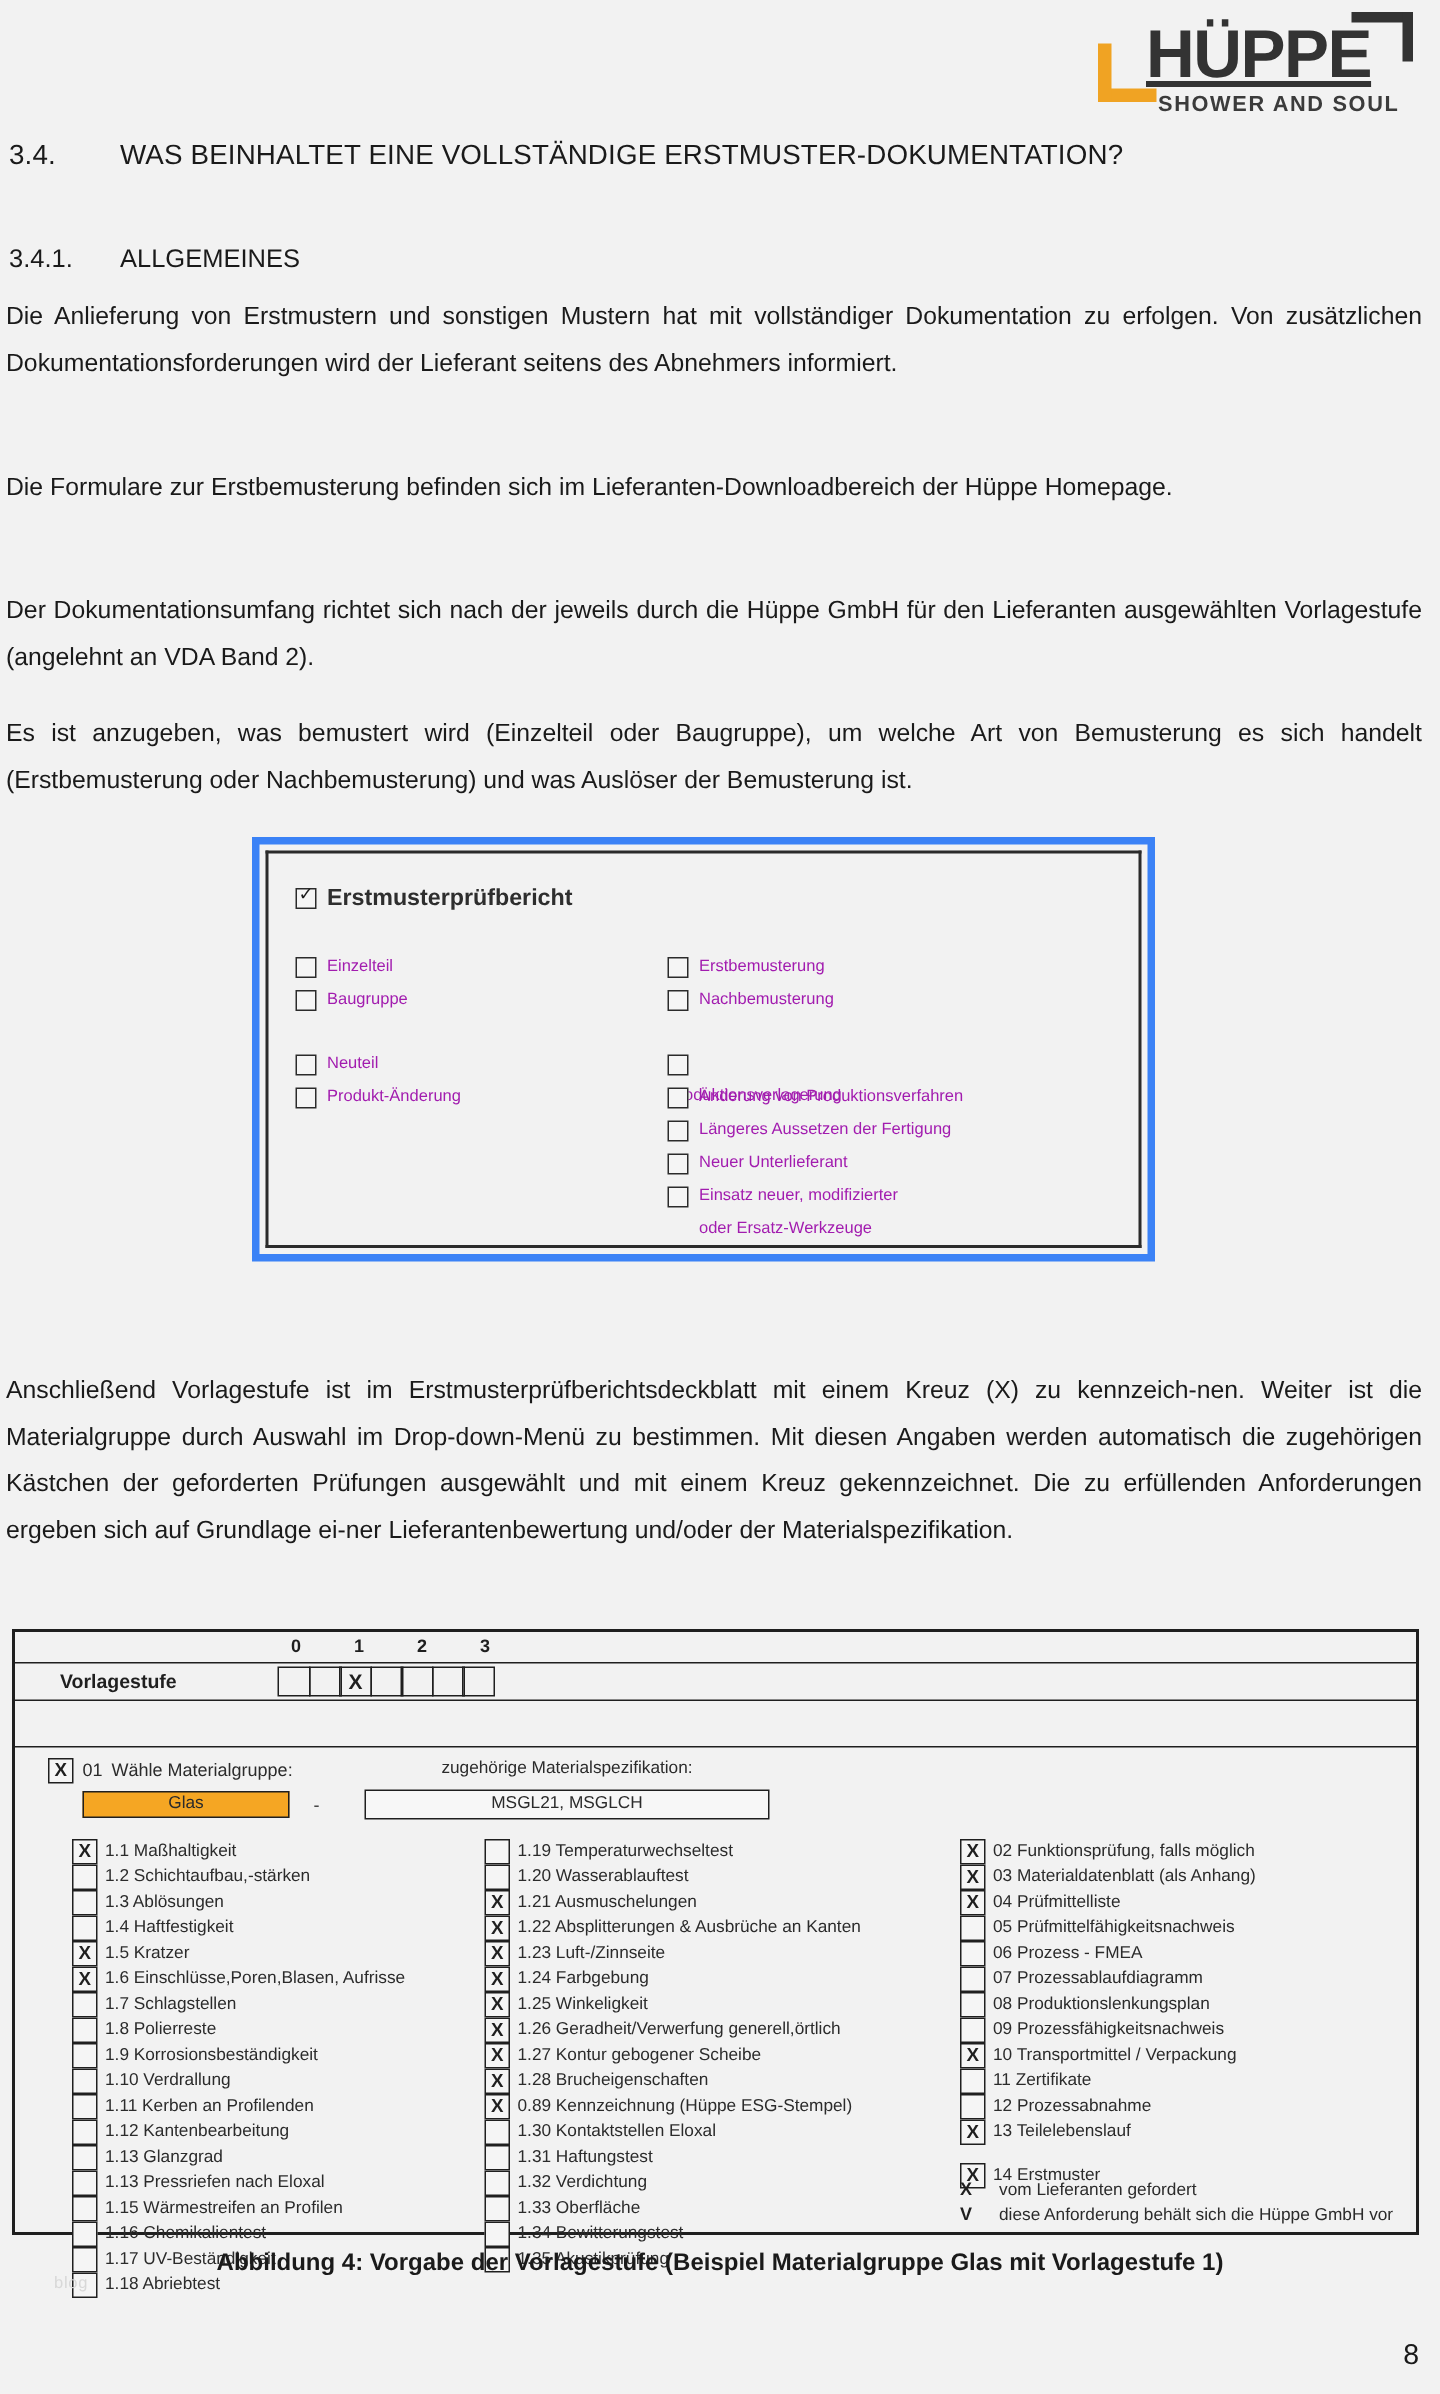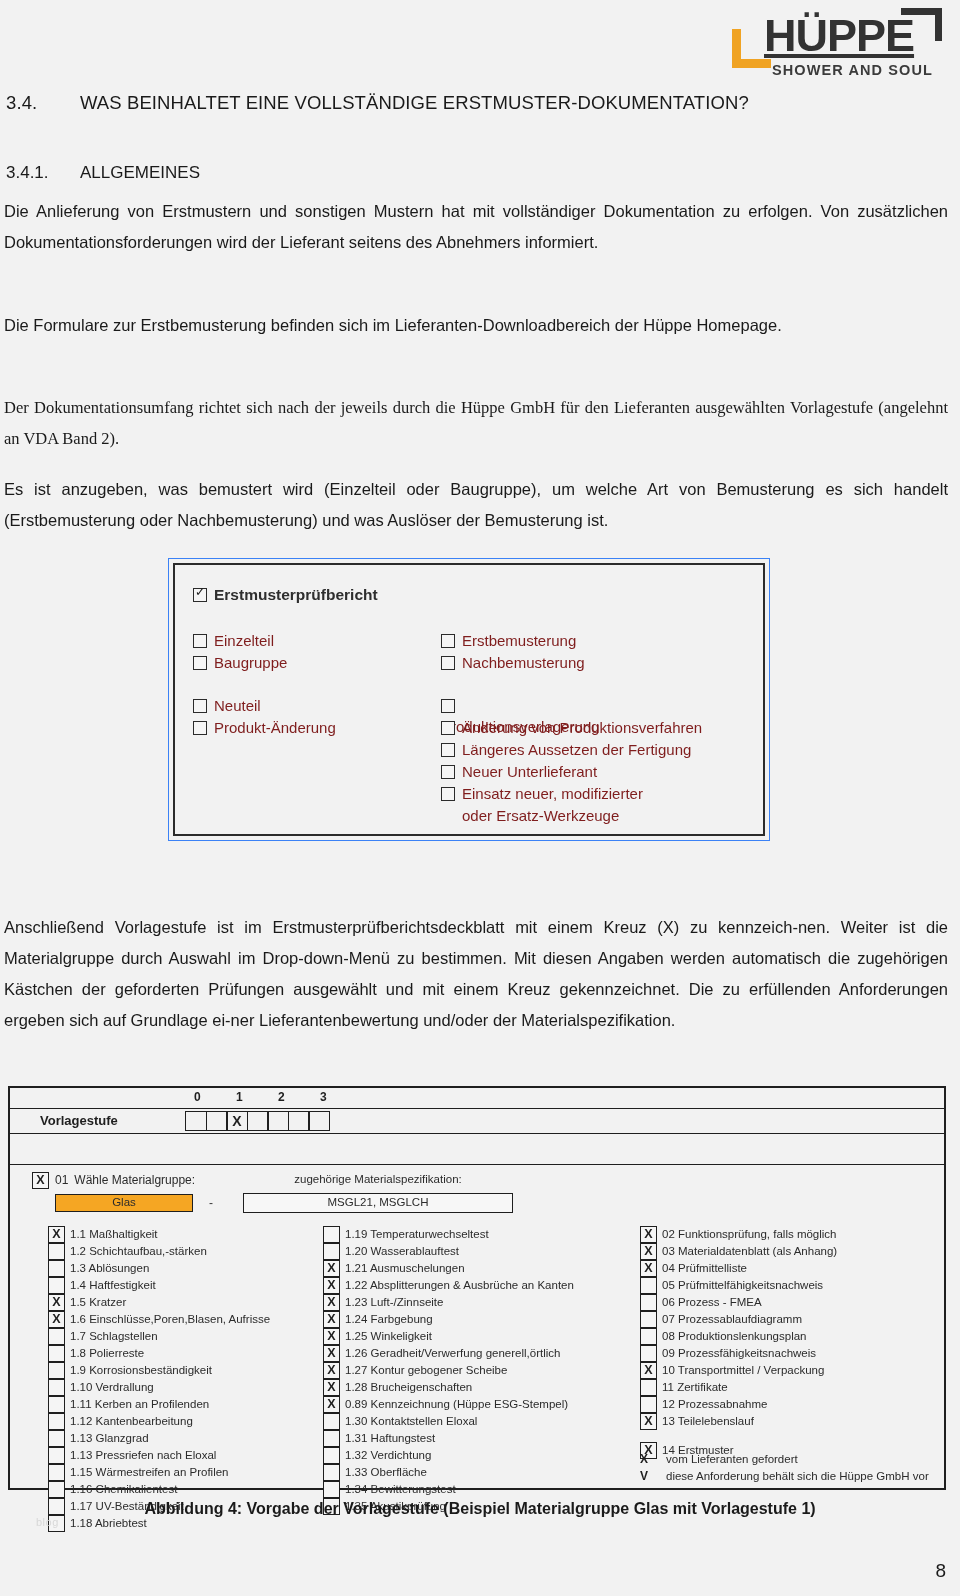--- a/index.html
+++ b/index.html
@@ -58,28 +58,28 @@
   .h2 .num{display:inline-block;width:74px;}
   
   .para{
     position:absolute;left:4px;right:12px;
     font-size:16.5px;line-height:31px;
     color:#1a1a1a;
   }
   .para.just{text-align:justify;}
   .p1{top:196px;}
   .p2{top:310px;}
-  .p3{top:392px;font-family:Liberation Serif, serif;}
+  .p3{top:392px;}
   .p4{top:474px;}
   
   .fig3{
     position:absolute;left:168px;top:558px;
     width:602px;height:283px;
     background:#f2f2f2;
-    border:1px solid #3b82f6;
+    border:5px solid #3b82f6;
     box-sizing:border-box;
   }
   .fig3 .inner{
     position:absolute;left:4px;top:4px;right:4px;bottom:4px;
     border:2px solid #2b2b2b;border-top:none;border-right:none;
     box-sizing:border-box;
   }
   .fig3 .edge-t{position:absolute;left:4px;top:4px;right:4px;border-top:2px solid #2b2b2b;}
   .fig3 .edge-r{position:absolute;right:4px;top:4px;bottom:4px;border-right:2px solid #2b2b2b;}
   .cbrow{position:absolute;display:flex;align-items:flex-start;gap:7px;}
@@ -87,21 +87,21 @@
     width:14px;height:14px;min-width:14px;
     border:1.6px solid #2b2b2b;background:#f5f5f5;
     box-sizing:border-box;
     display:inline-block;position:relative;top:3px;
   }
   .cbox.checked::after{
     content:"✓";position:absolute;left:1px;top:-4px;
     font-size:12px;line-height:14px;color:#1a1a1a;
   }
   .cblabel{
-    font-size:15px;line-height:19px;color:#7f1d1d;
+    font-size:11px;line-height:19px;color:#a21caf;
     font-family:"Liberation Sans", sans-serif;
     white-space:nowrap;
   }
   .cblabel.bold{font-weight:bold;color:#2e2e2e;font-size:15.5px;}
   .cblabel.cont{margin-left:21px;}
   
   .caption{
     position:absolute;width:100%;text-align:center;
     font-size:14.5px;font-weight:bold;color:#1a1a1a;
   }

